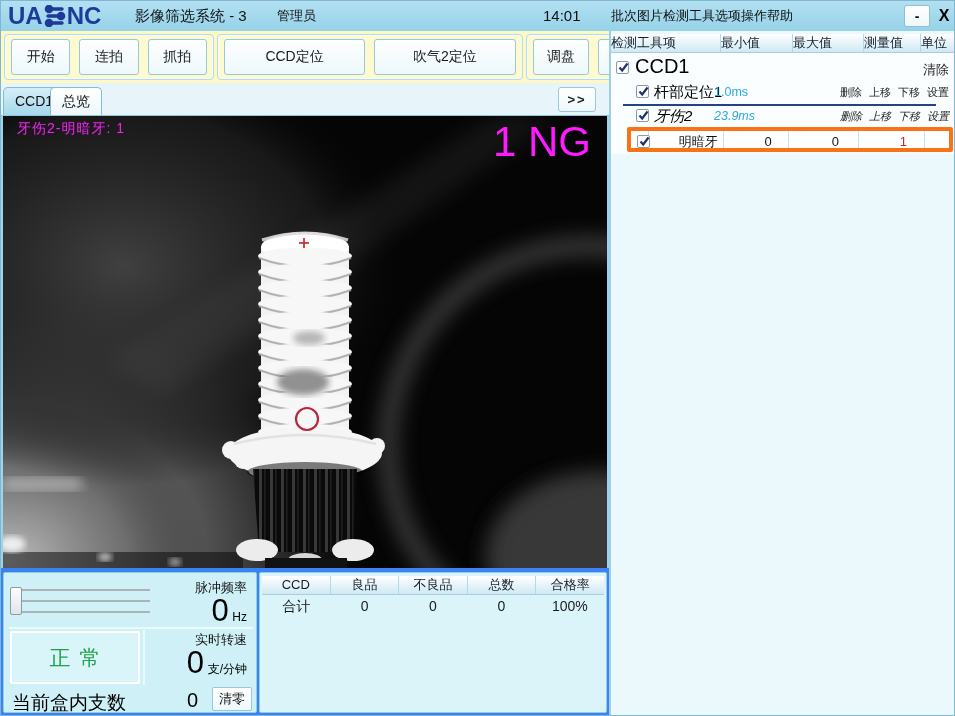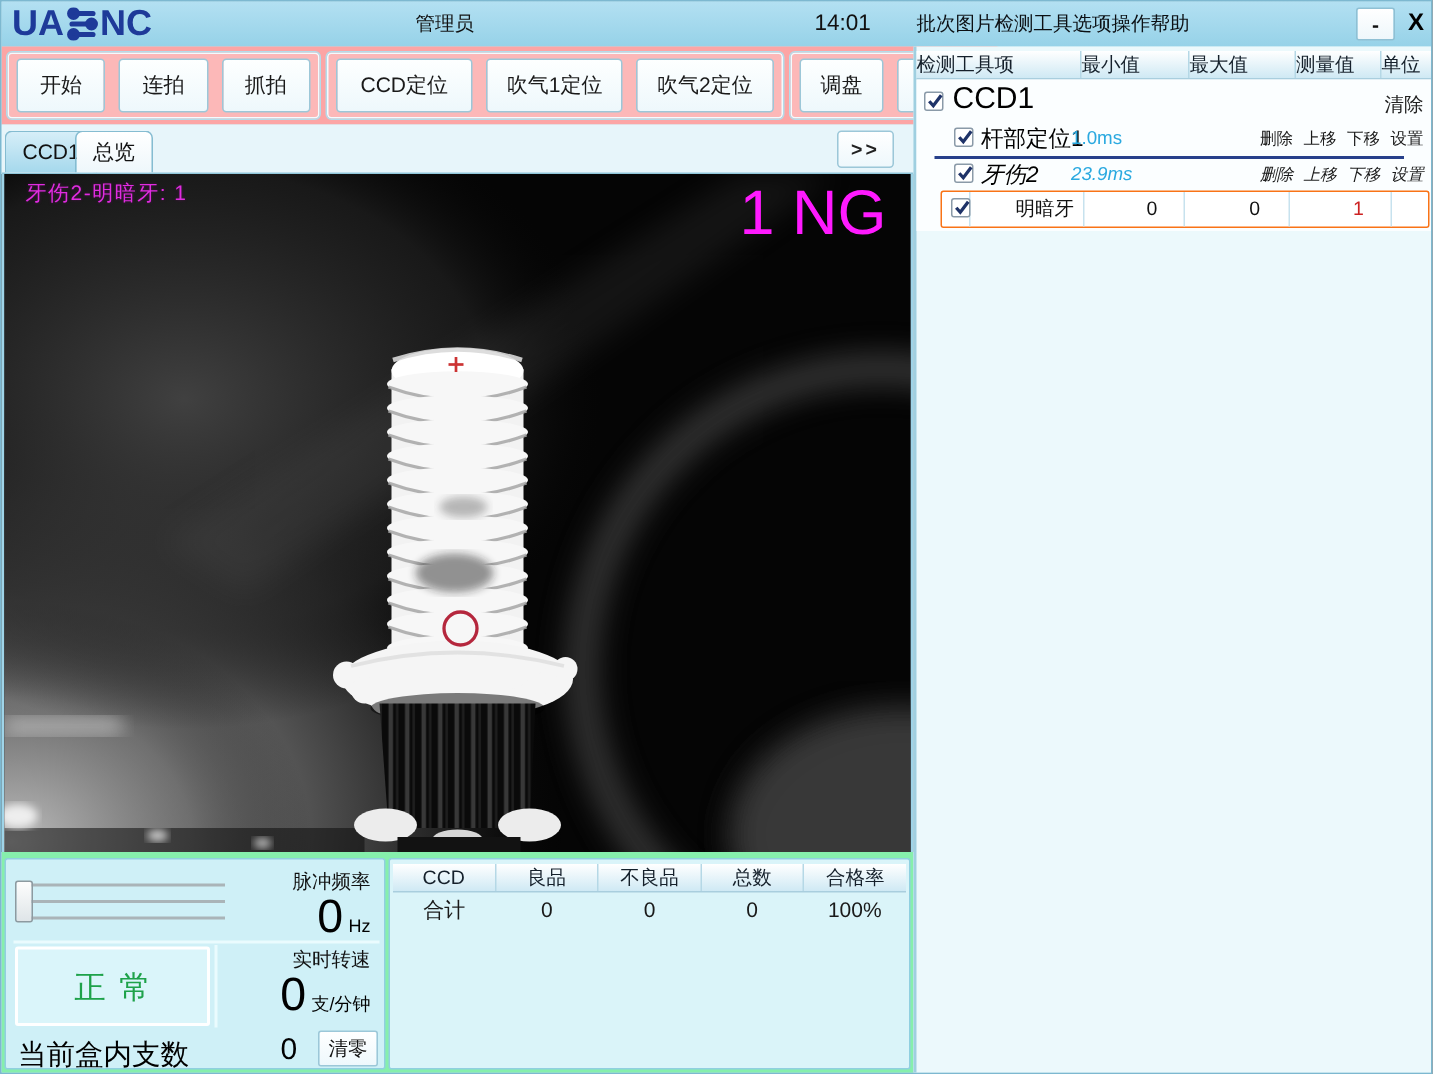--- a/index.html
+++ b/index.html
@@ -21,21 +21,21 @@
   .tb-time  { position:absolute; left:542px; top:0; line-height:30px; font-size:15px; }
   .menubar  { position:absolute; left:610px; top:0; height:30px; display:flex; align-items:center; }
   .menu-item { font-size:13px; color:#0c1014; cursor:default; }
   .win-btn-min { position:absolute; left:903px; top:4px; width:26px; height:22px;
     background:linear-gradient(#ffffff,#eef7fb); border:1px solid #8fc0d4; border-radius:2px;
     text-align:center; line-height:20px; font-size:14px; font-weight:bold; }
   .win-btn-close { position:absolute; left:933px; top:4px; width:20px; height:22px;
     text-align:center; line-height:22px; font-size:16px; font-weight:bold; color:#000; }
   
   .toolbar { position:absolute; left:0; top:30px; width:664px; height:52px;
-    background:#fca5a5; display:flex; gap:5px; padding:4px; }
+    background:#fef9c3; display:flex; gap:5px; padding:4px; }
   .tb-group { border:1px solid #f4fbfe; outline:1px solid #b4dcea; border-radius:3px;
     background:rgba(255,255,255,.22); display:flex; gap:9px; padding:3px 5px; align-items:stretch; }
   .g1 { flex:1.92; } .g2 { flex:2.86; } .g3 { flex:1.2; }
   .tb-btn { flex:1; background:linear-gradient(#fdffff,#eef8fc);
     border:1px solid #9cc7d8; border-radius:3px; font-size:14px; color:#1a1a1a;
     display:flex; align-items:center; justify-content:center; font-family:inherit; }
   .tb-btn.strong { font-weight:normal; color:#000; }
   
   .tabbar { position:absolute; left:0; top:82px; width:608px; height:33px;
     background:#e7f5fa; border-bottom:1px solid #8fc6da; }
@@ -47,21 +47,21 @@
     background:linear-gradient(#ffffff,#eef8fc); border:1px solid #9cc7d8; border-radius:3px;
     text-align:center; line-height:23px; font-size:13px; font-weight:bold; color:#222; letter-spacing:2px; }
   
   .camera { position:absolute; left:0; top:115px; width:608px; height:452px; background:#000;
     border-left:2px solid #9fd4e8; border-right:2px solid #9fd4e8;padding-left:40px; }
   .camera svg { position:absolute; left:0; top:0; }
   .cam-annotation { position:absolute; left:14px; top:4px; font-size:14px; letter-spacing:1px;
     color:#e02ce0; text-shadow:0 0 2px #501050; }
   .cam-result { position:absolute; right:16px; top:2px; font-size:42px; color:#ff1aff; }
   
-  .bottom { position:absolute; left:0; top:567px; width:608px; height:149px; background:#86efac;text-decoration:underline; }
+  .bottom { position:absolute; left:0; top:567px; width:608px; height:149px; background:#3b82f6;text-decoration:underline; }
   .status-panel { position:absolute; left:2px; top:4px; width:254px; height:141px;
     background:#cff0f7; border:1px solid #90cfe0; border-radius:2px; }
   .slider { position:absolute; left:6px; top:12px; width:144px; height:34px; }
   .slider .line { position:absolute; left:2px; width:138px; height:2px; background:#aab4b8; }
   .slider .thumb { position:absolute; left:0px; top:2px; width:12px; height:28px;
     background:linear-gradient(#fdfdfd,#dfe5e8); border:1px solid #8d9aa0; border-radius:2px; }
   .pulse-label { position:absolute; right:9px; top:6px; font-size:13px; }
   .pulse-value { position:absolute; right:9px; top:20px; }
   .big-num { font-size:31px; font-weight:400; color:#000; }
   .small-unit { font-size:12px; color:#000; }
@@ -103,21 +103,21 @@
     border:1px solid #8a9aa8; border-radius:2px; position:absolute; }
   .checkbox svg { position:absolute; left:0px; top:-1px; }
   .ccd-cb { left:5px; top:8px; } .tool-cb { left:25px; top:4px; } .sub-cb { left:6px; top:4px; position:absolute; }
   .ccd-label { position:absolute; left:24px; top:2px; font-size:20px; color:#000; }
   .clear-link { position:absolute; right:7px; top:8px; font-size:13px; color:#222; }
   .tool-label { position:absolute; left:43px; top:2px; font-size:15px; color:#000; }
   .tool-time { position:absolute; left:103px; top:4px; font-size:12.5px; color:#2aa9e0; }
   .tool-actions { position:absolute; right:7px; top:4px; display:flex; gap:7px; font-size:11px; color:#1a1a1a; }
   .sel-line { position:absolute; left:12px; top:0; width:313px; height:2px; background:#27408b; }
   .subtable { position:absolute; left:16px; top:96px; width:326px; height:25px;
-    background:#fff; border:1px solid #f97316; border-radius:2px; display:flex;gap:24px; }
+    background:#fff; border:4px solid #f97316; border-radius:2px; display:flex;gap:24px; }
   .sub-cell { border-right:1px solid #c7e2ee; height:100%; text-align:center; font-size:13px;
     line-height:22px; color:#111; position:relative; }
   .sub-cell:last-child { border-right:none; }
   .val-red { color:#cc2222; }
 </style>
 </head>
 <body>
 
 <div class="window">
 
@@ -129,20 +129,21 @@
           <line x1="6" y1="4" x2="18" y2="4"></line>
             <line x1="4" y1="11" x2="16" y2="11"></line>
             <line x1="6" y1="18" x2="18" y2="18"></line>
           <circle cx="5" cy="4" r="2.6"></circle>
             <circle cx="17" cy="11" r="2.6"></circle>
             <circle cx="5" cy="18" r="2.6"></circle>
         </g>
       </svg>
       <span class="logo-text">NC</span>
     </div>
+    <div class="tb-title">影像筛选系统 - 3</div>
     <div class="tb-user">管理员</div>
     <div class="tb-time">14:01</div>
     <div class="menubar">
       <span class="menu-item">批次</span>
       <span class="menu-item">图片</span>
       <span class="menu-item">检测工具</span>
       <span class="menu-item">选项</span>
       <span class="menu-item">操作</span>
       <span class="menu-item">帮助</span>
     </div>
@@ -151,21 +152,20 @@
   </div>
 
   <div class="toolbar">
     <div class="tb-group g1">
       <button class="tb-btn">开始</button>
       <button class="tb-btn">连拍</button>
       <button class="tb-btn">抓拍</button>
     </div>
     <div class="tb-group g2">
       <button class="tb-btn">CCD定位</button>
-      <button class="tb-btn">吹气1定位</button>
       <button class="tb-btn">吹气2定位</button>
     </div>
     <div class="tb-group g3">
       <button class="tb-btn">调盘</button>
       <button class="tb-btn strong">重置</button>
     </div>
   </div>
 
   <div class="tabbar">
     <div class="tab active">CCD1</div>

